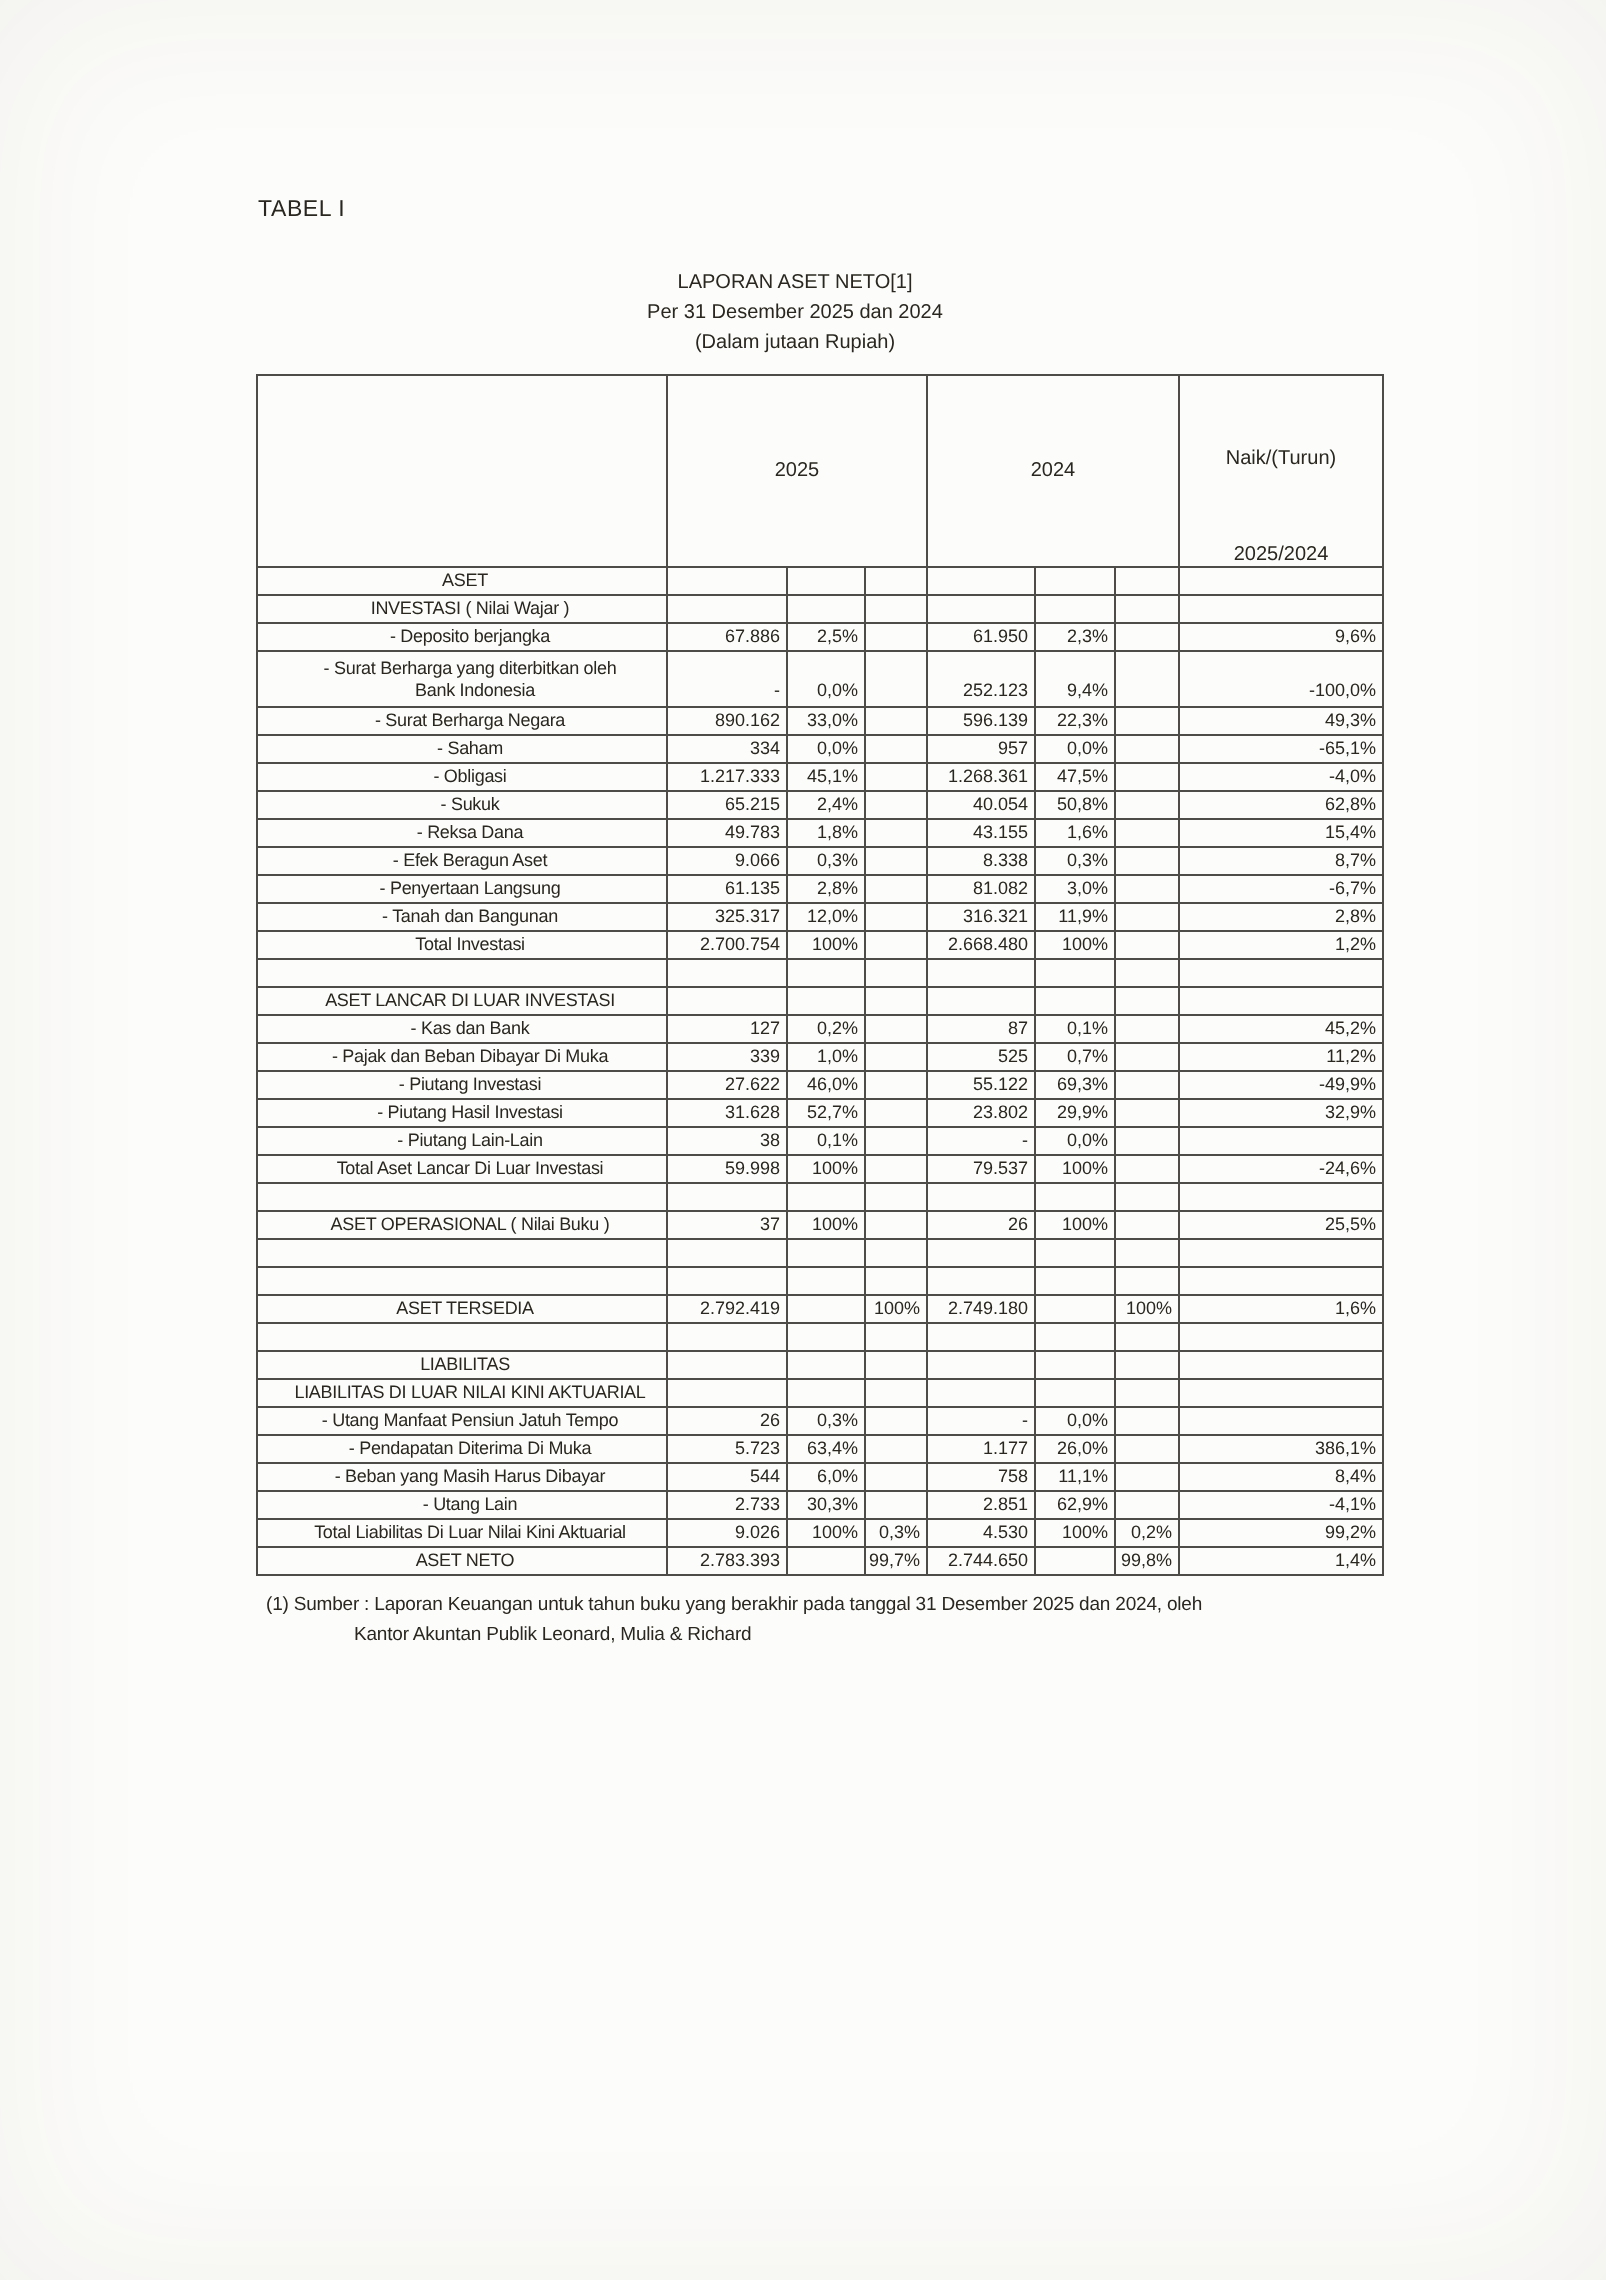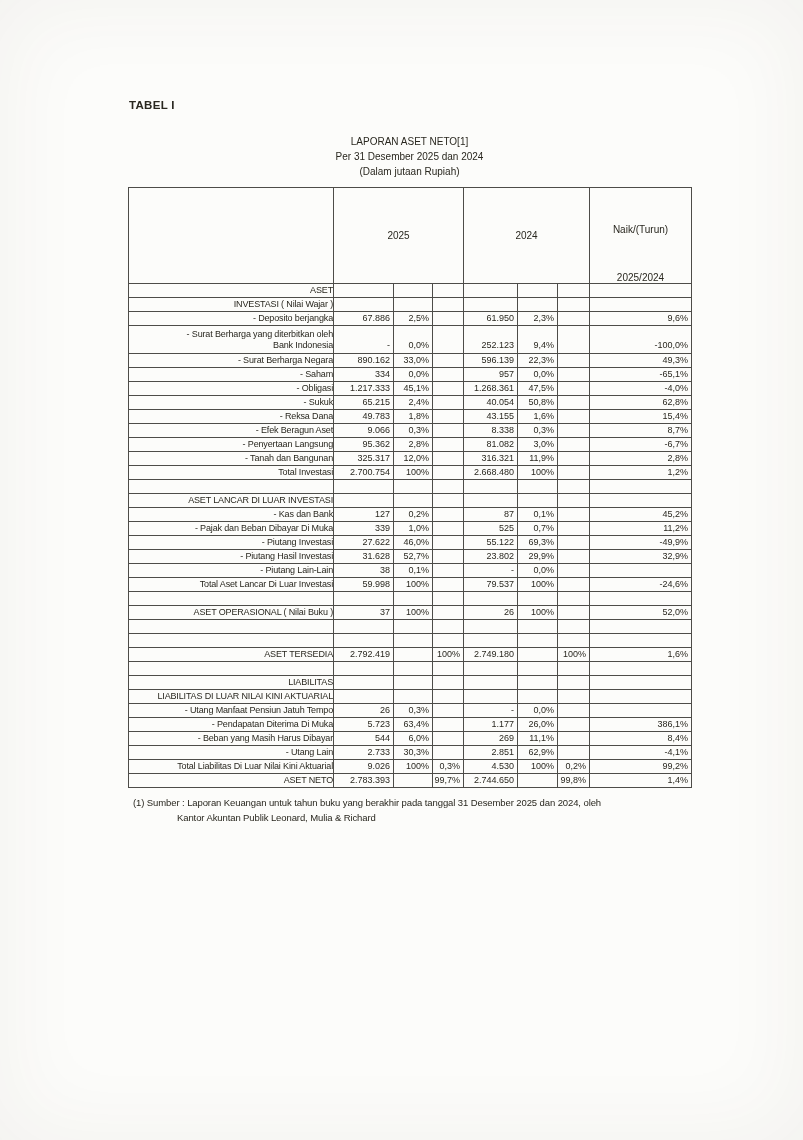--- a/index.html
+++ b/index.html
@@ -16,43 +16,43 @@
     color:var(--ink);
   }
   #page{
     position:relative;width:803px;height:1140px;
     background:var(--paper);
     box-shadow:inset 0 0 90px rgba(70,62,45,.055);
     overflow:hidden;
   }
   .tabel-label{
     position:absolute;left:129px;top:99px;
-    font-size:11.5px;font-weight:bold;letter-spacing:.3px;
+    font-size:11.5px;font-weight:normal;letter-spacing:.3px;
   }
   .title-block{
-    position:absolute;left:128px;top:134px;width:563px;
+    position:absolute;left:116px;top:134px;width:563px;
     text-align:center;font-size:10px;line-height:15px;
   }
   table{
     position:absolute;left:128px;top:187px;width:563px;
     border-collapse:collapse;table-layout:fixed;
   }
   td,th{
     border:1px solid var(--bd);
     padding:0;font-weight:normal;overflow:hidden;
   }
   thead th{
     height:28px;font-size:10px;text-align:center;vertical-align:middle;
   }
   .chg-h div{font-size:10px;line-height:11.5px;margin-top:36px;}
   tbody td{
     height:14px;font-size:9px;line-height:11px;white-space:nowrap;
     vertical-align:middle;
   }
-  .lbl{text-align:right;letter-spacing:-0.15px;}
+  .lbl{text-align:center;letter-spacing:-0.15px;}
   .ind0{padding-left:3px;}
   .ind1{padding-left:8px;}
   .cont{padding-left:5px;}
   .num{text-align:right;padding-right:3px;}
   tr.tall td{height:28px;vertical-align:bottom;padding-bottom:2px;}
   tr.tall td.lbl{vertical-align:middle;padding-bottom:0;}
   .footnote{
     position:absolute;left:133px;top:752px;
     font-size:9.5px;line-height:14.5px;letter-spacing:-0.1px;margin-top:44px;
   }
@@ -212,21 +212,21 @@
           <td class="num"></td>
           <td class="num">8.338</td>
           <td class="num">0,3%</td>
           <td class="num"></td>
           <td class="num">8,7%</td>
         </tr>
         <tr>
           <td class="lbl ind1">
             <div>- Penyertaan Langsung</div>
           </td>
-          <td class="num">95.362</td>
+          <td class="num">61.135</td>
           <td class="num">2,8%</td>
           <td class="num"></td>
           <td class="num">81.082</td>
           <td class="num">3,0%</td>
           <td class="num"></td>
           <td class="num">-6,7%</td>
         </tr>
         <tr>
           <td class="lbl ind1">
             <div>- Tanah dan Bangunan</div>
@@ -358,21 +358,21 @@
         <tr>
           <td class="lbl ind1">
             <div>ASET OPERASIONAL ( Nilai Buku )</div>
           </td>
           <td class="num">37</td>
           <td class="num">100%</td>
           <td class="num"></td>
           <td class="num">26</td>
           <td class="num">100%</td>
           <td class="num"></td>
-          <td class="num">52,0%</td>
+          <td class="num">25,5%</td>
         </tr>
         <tr>
           <td class="lbl ind0"></td>
           <td class="num"></td>
           <td class="num"></td>
           <td class="num"></td>
           <td class="num"></td>
           <td class="num"></td>
           <td class="num"></td>
           <td class="num"></td>
@@ -457,21 +457,21 @@
           <td class="num"></td>
           <td class="num">386,1%</td>
         </tr>
         <tr>
           <td class="lbl ind1">
             <div>- Beban yang Masih Harus Dibayar</div>
           </td>
           <td class="num">544</td>
           <td class="num">6,0%</td>
           <td class="num"></td>
-          <td class="num">269</td>
+          <td class="num">758</td>
           <td class="num">11,1%</td>
           <td class="num"></td>
           <td class="num">8,4%</td>
         </tr>
         <tr>
           <td class="lbl ind1">
             <div>- Utang Lain</div>
           </td>
           <td class="num">2.733</td>
           <td class="num">30,3%</td>

